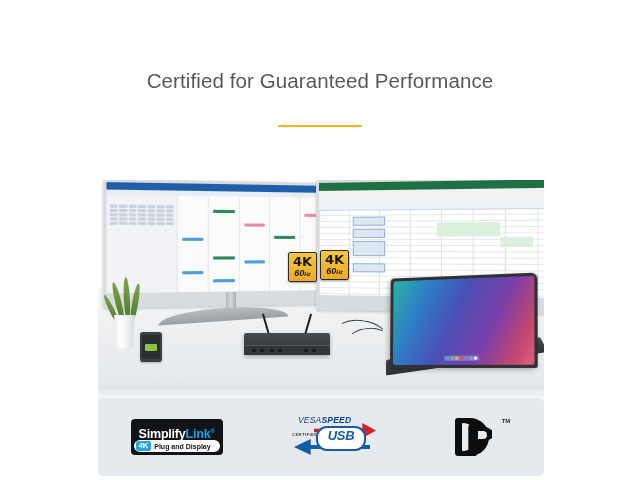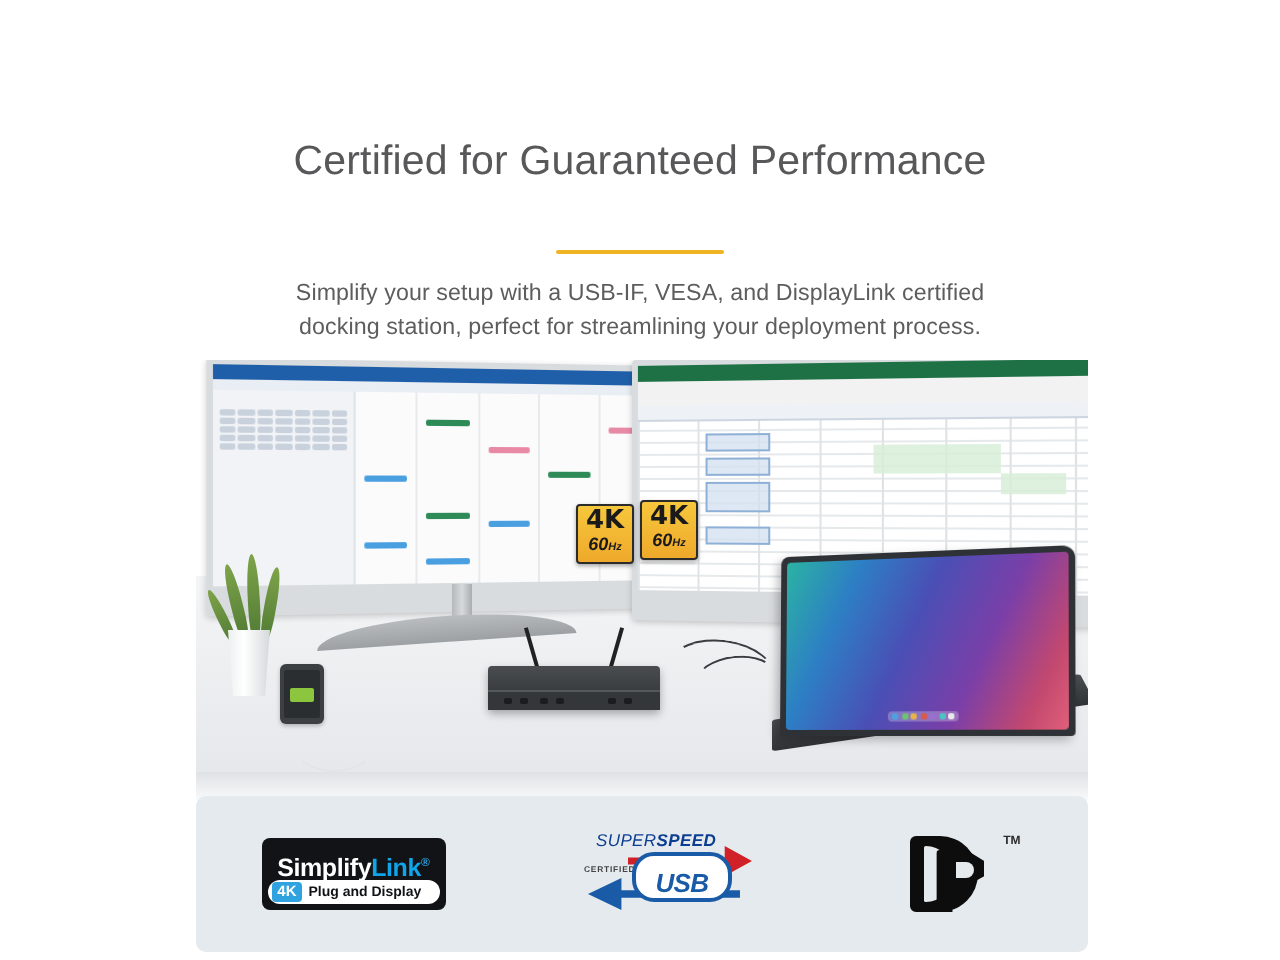--- a/index.html
+++ b/index.html
@@ -193,21 +193,21 @@
 
   .usb-logo { width:96px; height:48px; position:relative; }
   .usb-ss { position:absolute; left:10px; top:2px; font-size:8.5px; font-style:italic; font-weight:bold; color:#0b3d91; letter-spacing:0.2px;}
   .usb-ss b { color:#0b3d91; }
   .usb-ss span { font-weight:normal; }
   .usb-red { position:absolute; left:26px; top:10px; width:62px; height:15px; background:#cf2127;
              clip-path: polygon(0 38%, 78% 38%, 78% 0, 100% 50%, 78% 100%, 78% 62%, 0 62%);}
   .usb-blue { position:absolute; left:6px; top:26px; width:76px; height:16px; background:#1a5ba8;
               clip-path: polygon(100% 38%, 22% 38%, 22% 0, 0 50%, 22% 100%, 22% 62%, 100% 62%);}
   .usb-oval { position:absolute; left:28px; top:13px; width:46px; height:21px; background:#ffffff;
-              border:2px solid #1a5ba8; border-radius:11px; display:flex; align-items:flex-end; justify-content:center;}
+              border:2px solid #1a5ba8; border-radius:11px; display:flex; align-items:flex-start; justify-content:center;}
   .usb-txt { font-size:13px; font-weight:bold; font-style:italic; color:#1a5ba8; letter-spacing:-0.3px;}
   .usb-cert { position:absolute; left:4px; top:19px; font-size:4.2px; font-weight:bold; color:#444; letter-spacing:0.4px;}
 
   .dp-logo { width:62px; height:44px; position:relative; }
   .dp-d { position:absolute; left:6px; top:3px; width:34px; height:38px; background:#0d0d0d;
           border-radius:3px 19px 19px 3px; }
   .dp-d-in { position:absolute; left:13px; top:8px; width:14px; height:28px; background:#e4eaee; border-radius:1px 14px 14px 1px;}
   .dp-p { position:absolute; left:19px; top:10px; width:24px; height:31px; background:#0d0d0d; border-radius:2px;
           clip-path: polygon(0 0, 62% 0, 100% 18%, 100% 42%, 62% 58%, 33% 58%, 33% 100%, 0 100%);}
   .dp-p-hole { position:absolute; left:29px; top:16px; width:9px; height:8px; background:#e4eaee; border-radius:0 5px 5px 0;}
@@ -217,24 +217,20 @@
 <body>
 
 <div id="page">
 
   <div class="headline">
     <span>Certified for Guaranteed Performance</span>
   </div>
 
   <div class="gold-rule"></div>
 
-  <div class="subtitle">
-    <span>Simplify your setup with a USB-IF, VESA, and DisplayLink certified</span><br>
-    <span>docking station, perfect for streamlining your deployment process.</span>
-  </div>
 
   <div class="scene">
 
     <div class="desk"></div>
     <div class="desk-edge"></div>
 
     <div class="mon mon-left">
       <div class="screen">
         <div class="cal-top"></div>
         <div class="cal-tab"></div>
@@ -387,21 +383,21 @@
 
     <div class="dl-logo">
       <div class="dl-word"><span>Simplify</span><em>Link</em><sup>®</sup></div>
       <div class="dl-strip">
         <span class="dl-4k">4K</span>
         <span class="dl-pd">Plug and Display</span>
       </div>
     </div>
 
     <div class="usb-logo">
-      <div class="usb-ss"><span>SUPER</span><b>SPEED</b></div>
+      <div class="usb-ss"><span>VESA</span><b>SPEED</b></div>
       <div class="usb-red"></div>
       <div class="usb-blue"></div>
       <div class="usb-cert">CERTIFIED</div>
       <div class="usb-oval">
         <span class="usb-txt">USB</span>
       </div>
     </div>
 
     <div class="dp-logo">
       <div class="dp-d"></div>

